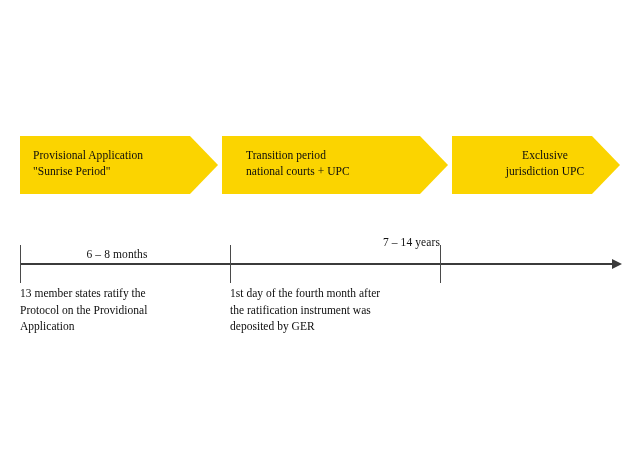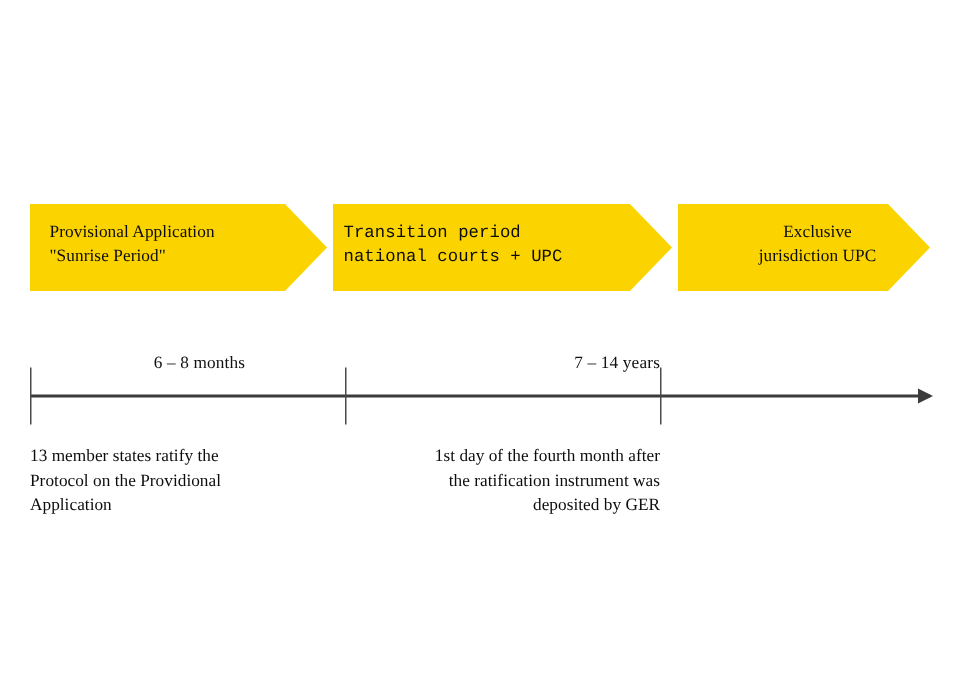--- a/index.html
+++ b/index.html
@@ -42,21 +42,21 @@
   .chevron-label {
     position: absolute;
     font-size: 11.5px;
     line-height: 15.5px;
     color: #0d0d0d;
     letter-spacing: 0.05px;
     white-space: pre-line;
     top: 12px;
   }
   #chev-label-0 { left: 33px;  width: 170px; }
-  #chev-label-1 { left: 229px; width: 178px; font-family: Liberation Mono, monospace; }
+  #chev-label-1 { left: 246px; width: 178px; }
   #chev-label-2 { left: 470px; width: 150px; text-align: center; }
 
   
   .axis-area {
     position: absolute;
     left: 0;
     top: 236px;
     width: 640px;
     height: 50px;
   }
@@ -90,42 +90,42 @@
   #tick-2 { left: 439.5px; }
 
   .interval-label {
     position: absolute;
     top: 0px;
     font-size: 11.5px;
     color: #111111;
     text-align: center;
     letter-spacing: 0.1px;
   }
-  #interval-0 { left: 28px;  width: 210px; }
+  #interval-0 { left: 12px;  width: 210px; margin-top: 12px; }
   #interval-1 { left: 230px; width: 210px; text-align: right; }
 
   
   .notes-area {
     position: absolute;
     left: 0;
     top: 284px;
     width: 640px;
     height: 70px;
   }
   .note {
     position: absolute;
-    top: 12px;
+    top: 1px;
     font-size: 11.5px;
     line-height: 16.5px;
     color: #0d0d0d;
     white-space: pre-line;
     letter-spacing: 0.02px;
   }
   #note-0 { left: 20px;  width: 195px; }
-  #note-1 { left: 230px; width: 210px; text-align: right; }
+  #note-1 { left: 230px; width: 210px; }
 </style>
 </head>
 <body>
 
 <div id="canvas">
 
   <div class="chevron-band">
     <svg class="chevron-svg" viewBox="0 0 640 58" preserveAspectRatio="none">
 
       <polygon fill="#fbd400" points="20,0 190,0 218,29 190,58 20,58"></polygon>

